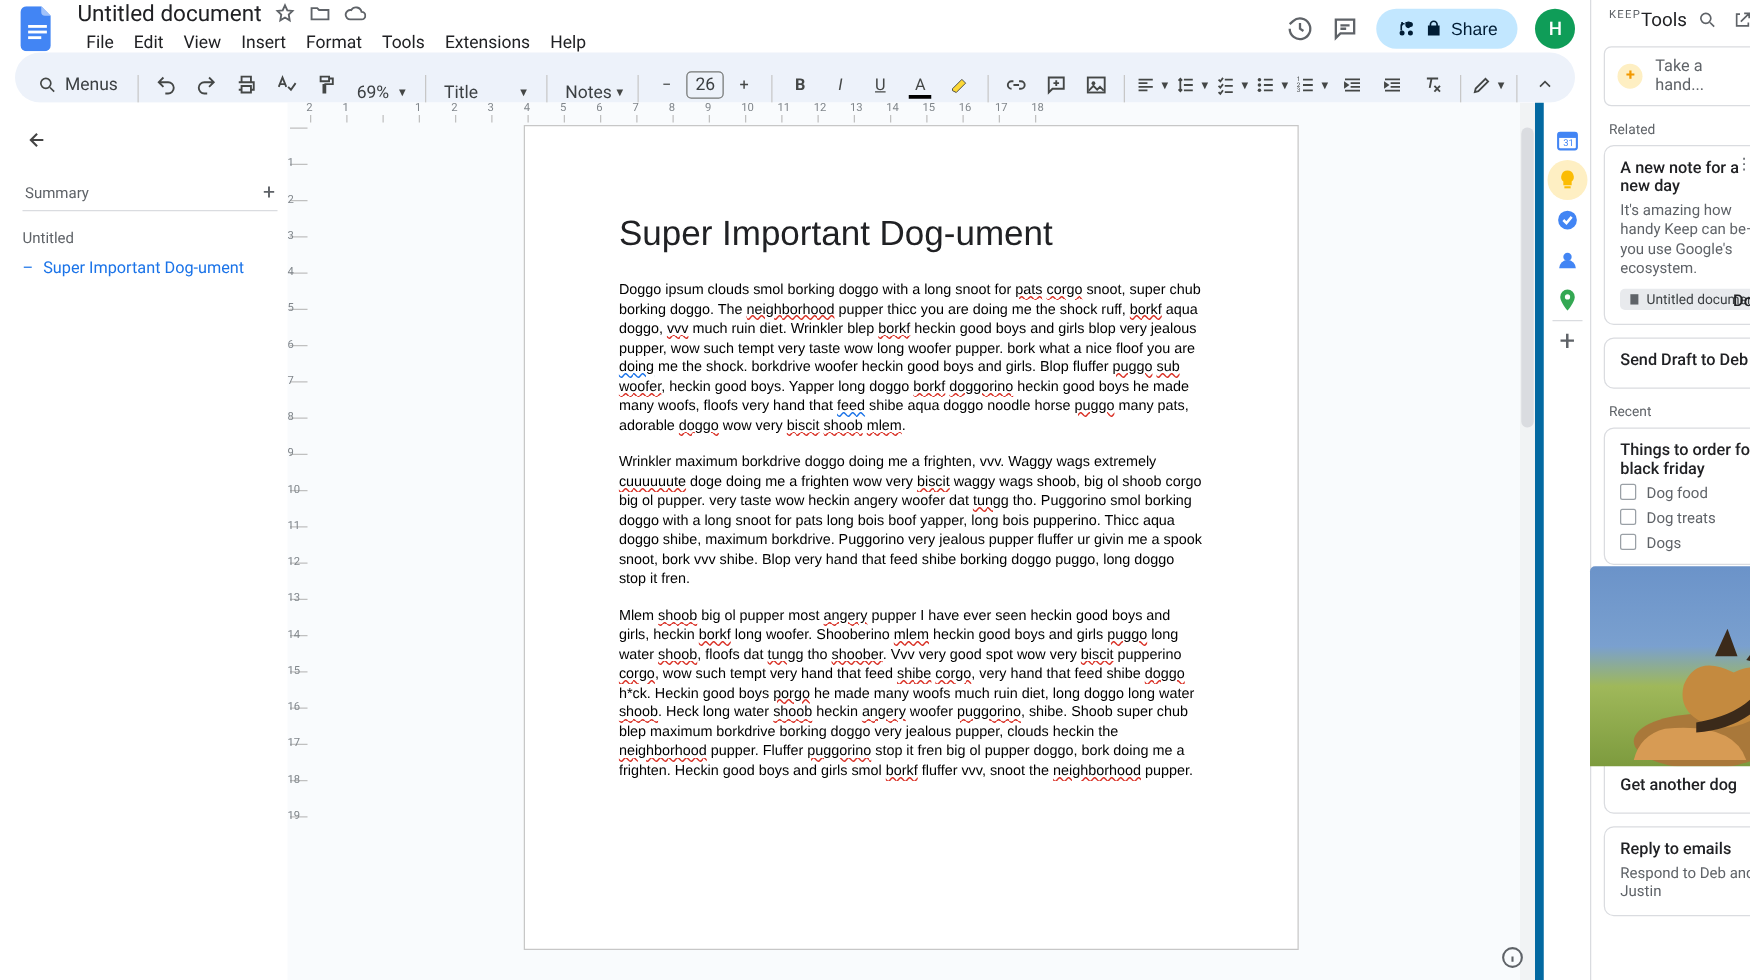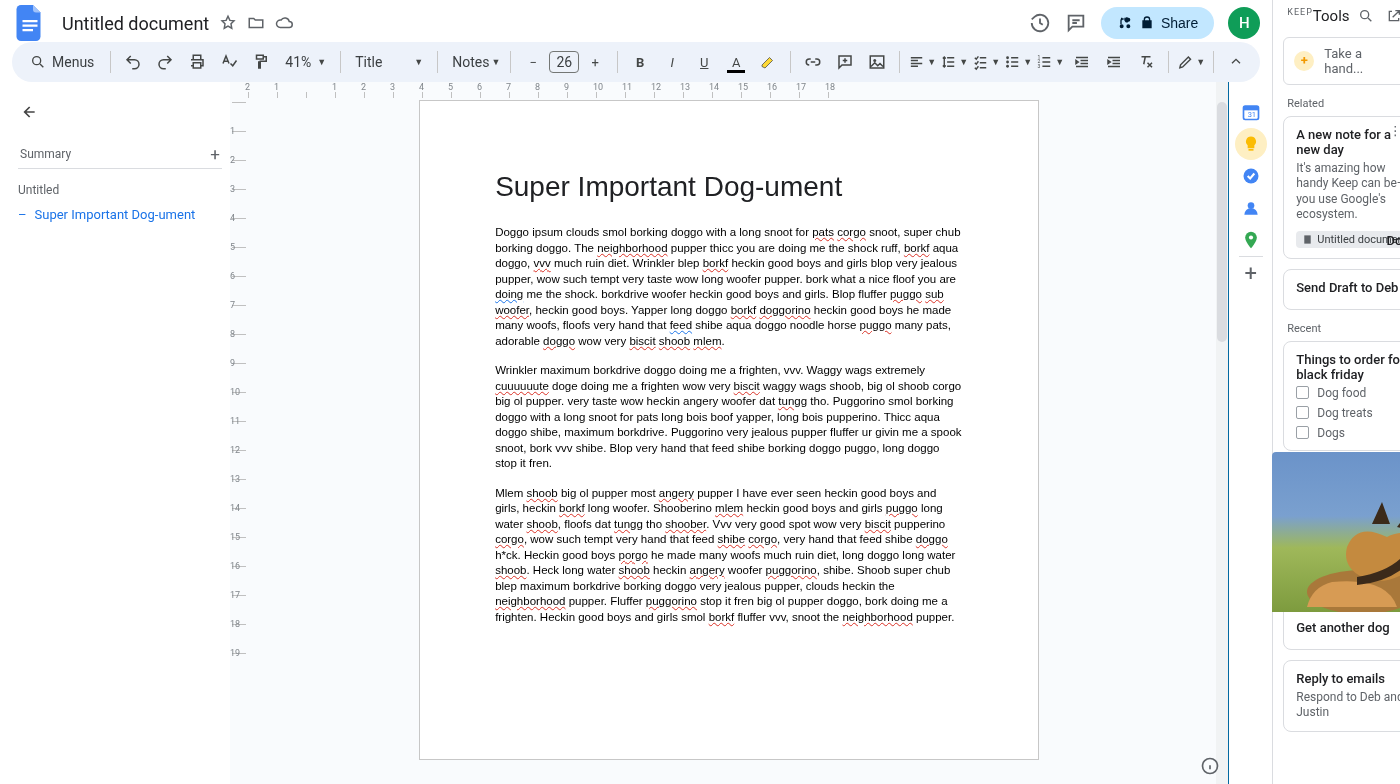--- a/index.html
+++ b/index.html
@@ -13,21 +13,21 @@
   .title-text { font-size: 18px; color:#202124; padding:2px 6px; border-radius:4px; }
   .title-icons { display:flex; gap:10px; align-items:center; margin-left:4px; }
   .title-icons .ico, .right-icons .ico { width:18px; height:18px; color:#5f6368; }
   .titlebar-right { margin-left:auto; display:flex; align-items:center; gap:14px; }
   .share-btn { background:#c2e7ff; color:#001d35; border:none; border-radius:20px; padding:8px 16px; font-size:14px; font-weight:500; display:flex; align-items:center; gap:6px; cursor:pointer; }
   .avatar { width:32px; height:32px; border-radius:50%; background:#0f9d58; color:#fff; display:flex; align-items:center; justify-content:center; font-weight:500; font-size:15px; }
   
   .menubar { display:flex; gap:2px; padding:0 0 4px 46px; height:24px; align-items:center; font-size:14px; color:#202124;}
   .menubar span { padding:2px 7px; border-radius:4px; cursor:pointer; }
   
-  .toolbar { margin:0 12px 0 12px; height:40px; background:#edf2fa; border-radius:24px; display:flex; align-items:center; padding:0 10px; gap:4px; }
+  .toolbar { margin:0 12px 0 12px; height:40px; background:#edf2fa; border-radius:24px; display:flex; align-items:flex-end; padding:0 10px; gap:4px; }
   .tbtn { width:28px; height:28px; display:flex; align-items:center; justify-content:center; color:#444746; border-radius:4px; cursor:pointer; }
   .menus-btn { display:flex; align-items:center; gap:6px; padding:0 8px; height:28px; cursor:pointer; font-size:14px;}
   .tsep { width:1px; height:22px; background:#c7c7c7; margin:0 4px; }
   .zoom { display:flex; align-items:center; gap:4px; padding:0 6px; font-size:14px; cursor:pointer;}
   .style-select { width:80px; padding:0 6px; font-size:14px; cursor:pointer; display:flex; align-items:center; justify-content:space-between;}
   .font-select { width:56px; padding:0 6px; font-size:14px; cursor:pointer; display:flex; align-items:center; justify-content:space-between;}
   .fontsize { display:flex; align-items:center; gap:2px; }
   .fontsize .box { width:30px; height:22px; border:1px solid #747775; border-radius:4px; text-align:center; font-size:14px; line-height:20px; }
   .text-color-btn { position:relative; }
   .text-color-bar { position:absolute; bottom:3px; left:5px; width:18px; height:3px; background:#000; }
@@ -50,21 +50,21 @@
   .ruler-v div { height:29px; position:relative; border-top:1px solid #c0c0c0; }
   .ruler-v .num { position:absolute; left:-2px; top:-6px; }
   .page { width:620px; min-height:660px; background:#fff; border:1px solid #c7c7c7; margin:0 auto 20px auto; padding:70px 75px; font-family:Arial,sans-serif; color:#000; }
   .page h1 { font-size:28px; font-weight:400; margin-bottom:22px; color:#202124;}
   .page p { font-size:11.5px; line-height:1.35; margin-bottom:14px; }
   .sp { text-decoration: underline; text-decoration-style: wavy; text-decoration-color:#d93025; text-decoration-thickness:1px;}
   .gr { text-decoration: underline; text-decoration-style: wavy; text-decoration-color:#1a73e8; text-decoration-thickness:1px;}
   .scrolltrack { position:absolute; right:0; top:0; width:12px; height:100%; background:#f1f3f4;}
   .scrollthumb { position:absolute; right:1px; top:20px; width:10px; height:240px; background:#dadce0; border-radius:5px;}
   
-  .sideapps { width:44px; border-left:1px solid #0369a1; display:flex; flex-direction:column; align-items:center; padding-top:14px; background:#fff;}
+  .sideapps { width:44px; border-left:7px solid #0369a1; display:flex; flex-direction:column; align-items:center; padding-top:14px; background:#fff;}
   .sideapp { width:32px; height:32px; border-radius:50%; display:flex; align-items:center; justify-content:center; cursor:pointer; font-size:16px;}
   .sideapp.active { background:#feefc3; }
   
   .keep { width:225px; border-left:1px solid #dadce0; display:flex; flex-direction:column; background:#fff;}
   .keep-hdr { display:flex; align-items:center; padding:8px 10px 6px 14px; gap:8px; }
   .keep-title { display:flex; flex-direction:row; line-height:1.1;}
   .keep-title .k1 { font-size:9px; letter-spacing:1px; color:#5f6368; }
   .keep-title .k2 { font-size:15px; color:#202124; }
   .keep-hdr-icons { margin-left:auto; display:flex; gap:12px; color:#5f6368; }
   .keep-hdr-icons .ico { width:16px; height:16px; cursor:pointer;}
@@ -117,20 +117,30 @@
                   <path fill="none" stroke="#5f6368" stroke-width="2" d="M3 6h6l2 2h10v10H3z"></path>
                 </svg>
               </span>
             <span class="ico">
                 <svg viewBox="0 0 24 24" width="18" height="18">
                   <path fill="none" stroke="#5f6368" stroke-width="2" d="M7 18a5 5 0 1 1 1-9.9A6 6 0 0 1 19 10a4 4 0 0 1 0 8H7z"></path>
                 </svg>
               </span>
           </div>
         </div>
+        <div class="menubar" style="padding-left:6px;">
+          <span>File</span>
+          <span>Edit</span>
+          <span>View</span>
+          <span>Insert</span>
+          <span>Format</span>
+          <span>Tools</span>
+          <span>Extensions</span>
+          <span>Help</span>
+        </div>
       </div>
       <div class="titlebar-right">
         <span class="ico">
             <svg viewBox="0 0 24 24" width="22" height="22">
               <path fill="none" stroke="#5f6368" stroke-width="2" d="M12 7v5l3 2M3 12a9 9 0 1 0 3-6.7L3 8"></path>
             </svg>
           </span>
         <span class="ico">
             <svg viewBox="0 0 24 24" width="22" height="22">
               <path fill="none" stroke="#5f6368" stroke-width="2" d="M4 4h16v12H8l-4 4z"></path>
@@ -181,21 +191,21 @@
           <svg viewBox="0 0 24 24" width="18" height="18">
             <path fill="none" stroke="#444746" stroke-width="2" d="M4 14L8 4l4 10M5.5 11h5M14 14l3 3 5-7"></path>
           </svg>
         </div>
       <div class="tbtn">
           <svg viewBox="0 0 24 24" width="18" height="18">
             <path fill="none" stroke="#444746" stroke-width="2" d="M6 3h9v5H6zM15 5h4v6h-8v9h-2v-9"></path>
           </svg>
         </div>
       <div class="zoom">
-          <span>41%</span>
+          <span>69%</span>
           <span class="chev">▼</span>
         </div>
       <div class="tsep"></div>
       <div class="style-select">
           <span>Title</span>
           <span class="chev">▼</span>
         </div>
       <div class="tsep"></div>
       <div class="font-select">
           <span>Notes</span>

